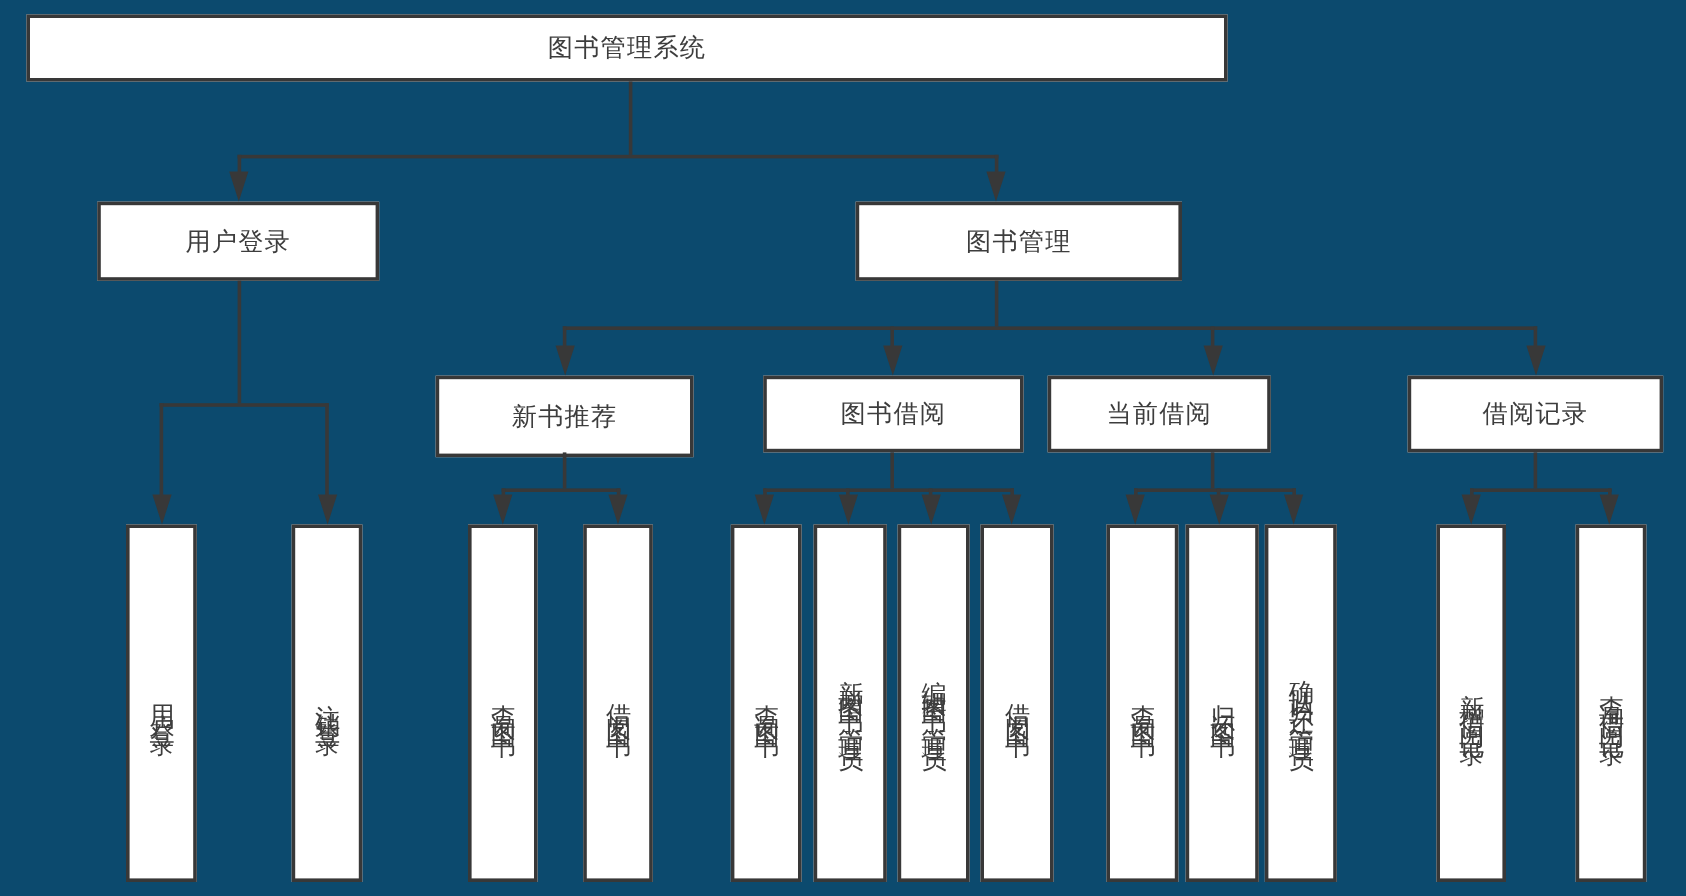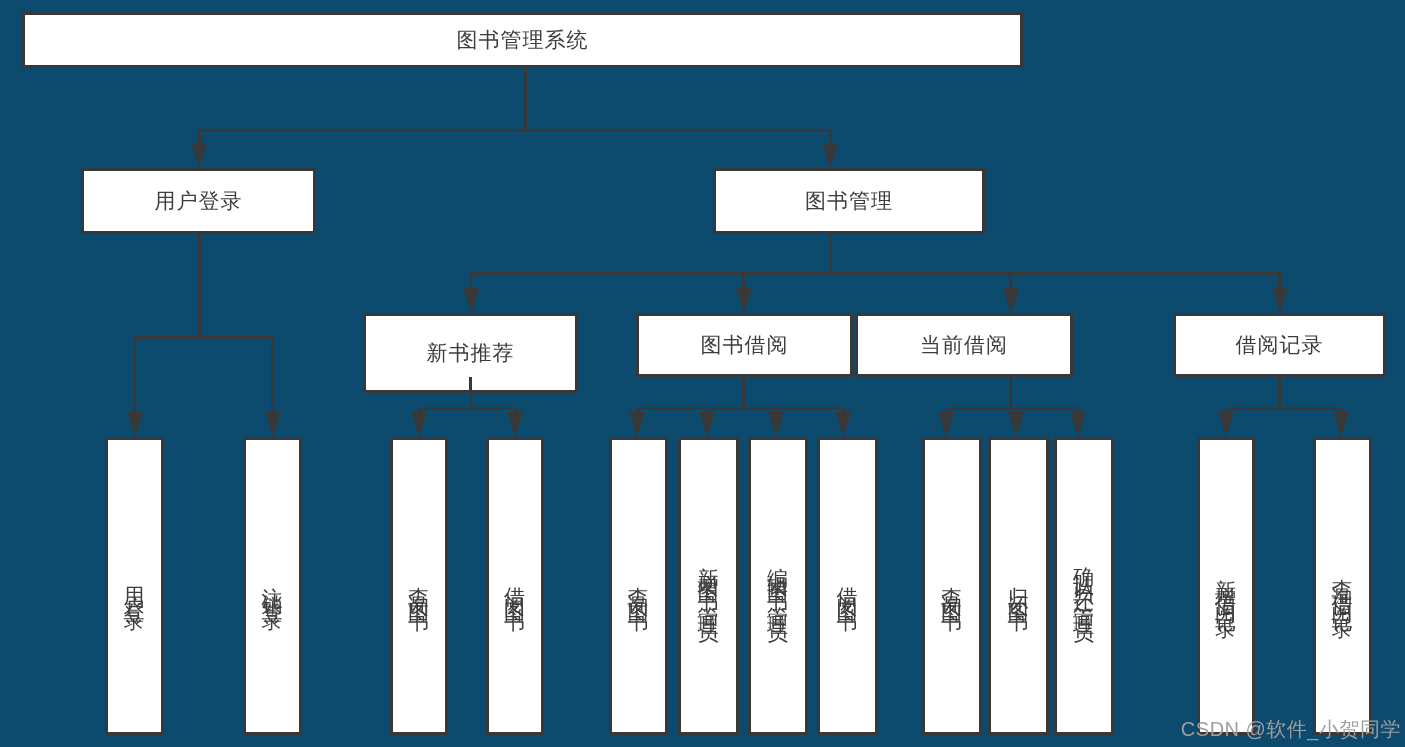--- a/index.html
+++ b/index.html
@@ -62,25 +62,25 @@
 <body>
 
 <div id="canvas">
 
   <div class="node" style="left:22px;top:12px;width:1001px;height:56px">图书管理系统</div>
 
   <div class="node" style="left:81px;top:168px;width:235px;height:66px">用户登录</div>
 
   <div class="node" style="left:713px;top:168px;width:272px;height:66px">图书管理</div>
 
-  <div class="node" style="left:363px;top:313px;width:215px;height:80px">新书推荐</div>
+  <div class="node" style="left:363px;top:313px;width:215px;height:68px">新书推荐</div>
 
   <div class="node" style="left:636px;top:313px;width:217px;height:64px">图书借阅</div>
 
-  <div class="node" style="left:855px;top:313px;width:218px;height:64px">当前借阅</div>
+  <div class="node" style="left:873px;top:313px;width:186px;height:64px">当前借阅</div>
 
   <div class="node" style="left:1173px;top:313px;width:213px;height:64px">借阅记录</div>
 
   <div class="node leaf" style="left:105px;top:437px;width:59px;height:298px">用户登录</div>
   <div class="node leaf" style="left:243px;top:437px;width:59px;height:298px">注销登录</div>
 
   <div class="node leaf" style="left:390px;top:437px;width:58px;height:298px">查询图书</div>
   <div class="node leaf" style="left:486px;top:437px;width:58px;height:298px">借阅图书</div>
 
   <div class="node leaf" style="left:609px;top:437px;width:59px;height:298px">查询图书</div>
@@ -147,15 +147,14 @@
   <i class="arr" style="left:1007.5px;top:412px"></i>
   <i class="arr" style="left:1070px;top:412px"></i>
 
   <i class="vl" style="left:1278px;top:377px;height:30px"></i>
   <i class="hl" style="left:1224.5px;top:407px;width:118px"></i>
   <i class="vl" style="left:1224.5px;top:407px;height:9px"></i>
   <i class="vl" style="left:1339.5px;top:407px;height:9px"></i>
   <i class="arr" style="left:1218px;top:412px"></i>
   <i class="arr" style="left:1333px;top:412px"></i>
 
-  <div class="watermark">CSDN @软件_小贺同学</div>
 
 </div>
 
 </body></html>

